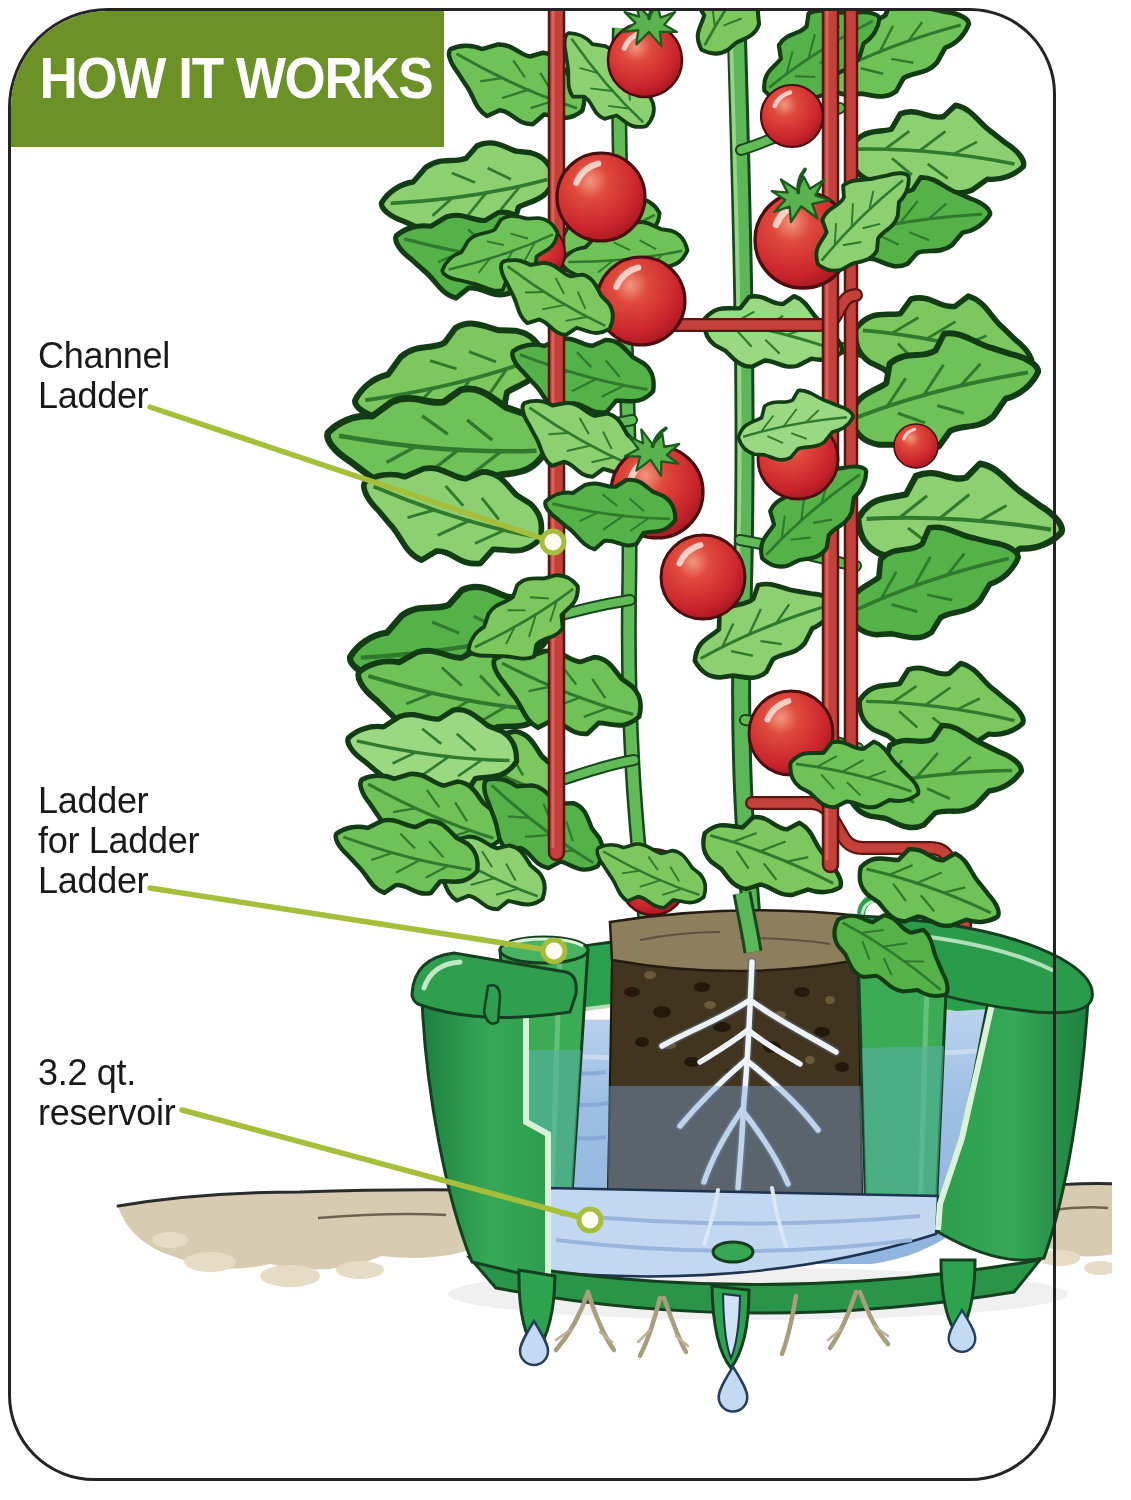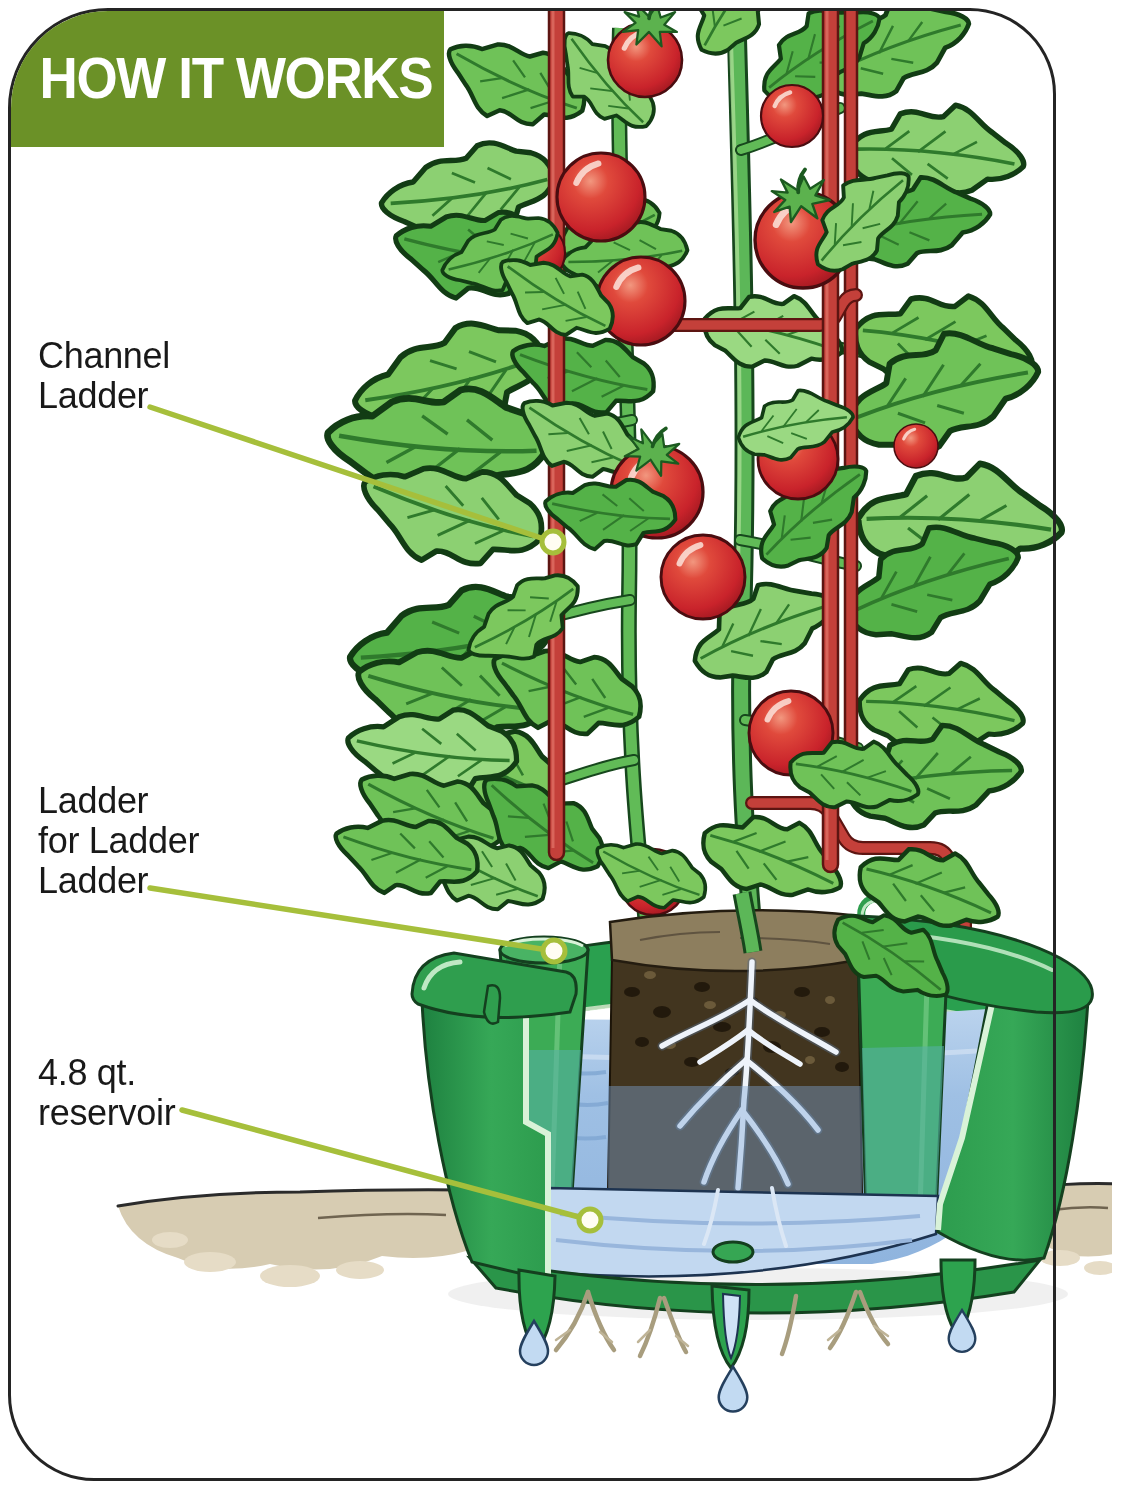--- a/index.html
+++ b/index.html
@@ -385,16 +385,16 @@
     <span>Ladder</span>
   </div>
 
   <div class="callout" id="co-channel">
     <span>Ladder</span>
     <span>for Ladder</span>
     <span>Ladder</span>
   </div>
 
   <div class="callout" id="co-reservoir">
-    <span>4.8 qt.</span>
+    <span>3.2 qt.</span>
     <span>reservoir</span>
   </div>
 </div>
 
 </body></html>

